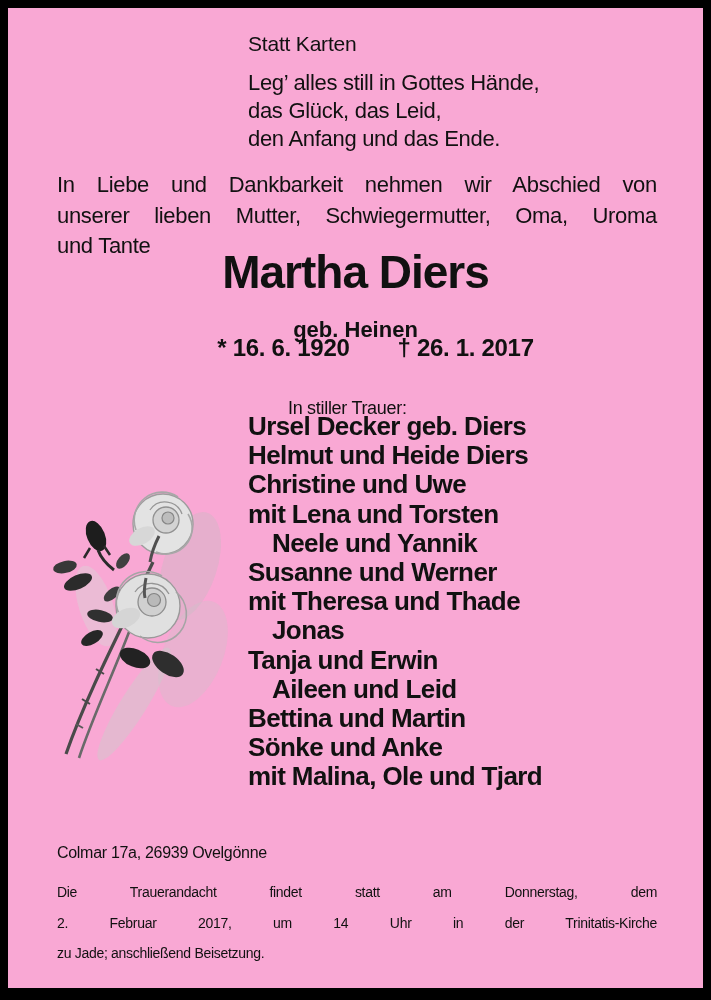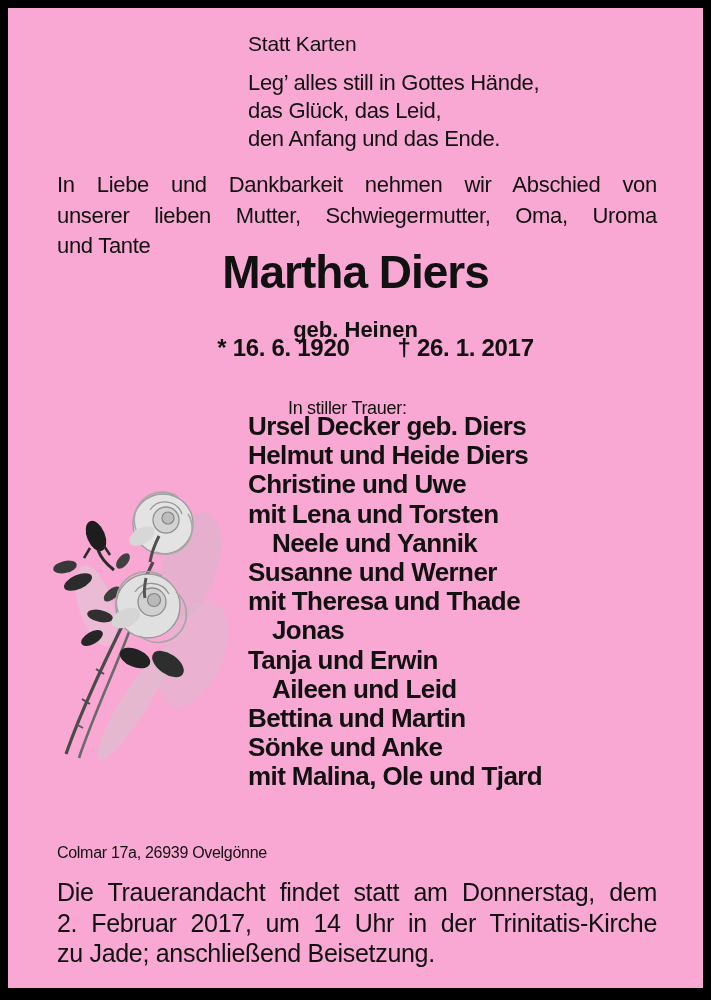--- a/index.html
+++ b/index.html
@@ -28,21 +28,21 @@
     letter-spacing: -1px; line-height: 52px;
   }
   .maiden { left: 0; top: 297px; width: 695px; text-align: center; font-size: 22px; font-weight: bold; margin-top: 12px; }
   .dates  { left: 0; top: 326px; width: 695px; display: flex; justify-content: center; gap: 48px;
             font-size: 24px; font-weight: bold; letter-spacing: -0.3px; padding-left: 20px; }
   .trauer { left: 240px; top: 390px; font-size: 18px; letter-spacing: -0.3px; margin-left: 40px; }
   .mourners { left: 240px; top: 404px; font-size: 26px; font-weight: bold;
               line-height: 29.2px; letter-spacing: -0.6px; white-space: nowrap; }
   .mourners .indent { padding-left: 24px; }
   .address { left: 49px; top: 836px; font-size: 16px; letter-spacing: -0.3px; }
-  .funeral { left: 49px; top: 869px; width: 600px; font-size: 25px; line-height: 30.5px; letter-spacing: -0.3px; }
+  .funeral { left: 49px; top: 869px; width: 600px; font-size: 14px; line-height: 30.5px; letter-spacing: -0.3px; }
   .rose-wrap { left: 30px; top: 458px; width: 195px; height: 300px; }
 </style>
 </head>
 <body>
 
 <div class="card">
 
   <div class="abs statt">Statt Karten</div>
 
   <div class="abs poem">

